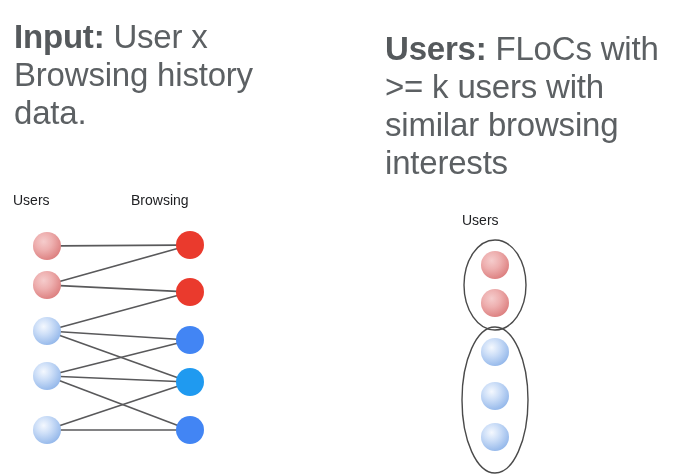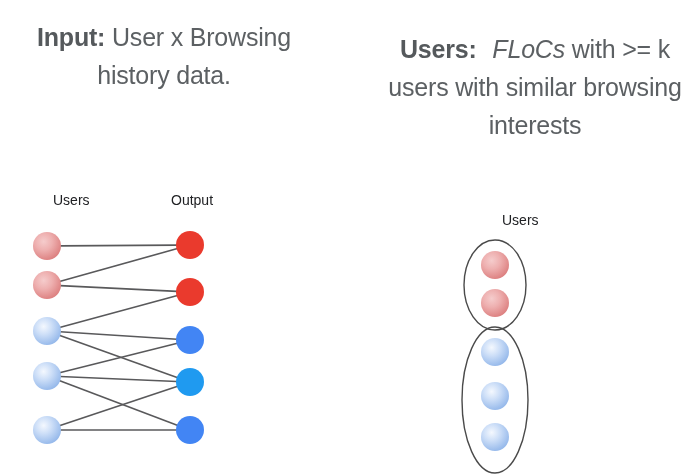--- a/index.html
+++ b/index.html
@@ -12,53 +12,49 @@
     height: 475px;
     position: relative;
     overflow: hidden;
     font-family: "Liberation Sans", sans-serif;
     -webkit-font-smoothing: antialiased;
   }
 
   .caption {
     position: absolute;
     color: #5c6063;
-    font-size: 25px;
+    font-size: 33px;
     line-height: 38px;
     font-weight: 400;
     letter-spacing: -0.2px;
-    text-align: center;
   }
   .caption .lead {
     font-weight: 700;
     color: #55595c;
   }
   .caption .ital {
-    font-style: italic;
-    margin-left: 9px;
   }
 
   #input-caption {
     left: 14px;
     top: 18px;
     width: 300px;
   }
   #output-caption {
     left: 385px;
     top: 30px;
     width: 300px;
   }
 
   .axis-label {
     position: absolute;
     color: #202124;
     font-size: 14px;
     font-family: "Liberation Sans", sans-serif;
     white-space: nowrap;
-    margin-left: 40px;
   }
   #users-label-left { left: 13px;  top: 192px; }
   #domains-label    { left: 131px; top: 192px; }
   #users-label-right{ left: 462px; top: 212px; }
 
   #bipartite-graph, #cluster-graph {
     position: absolute;
     top: 0;
     left: 0;
   }
@@ -71,21 +67,21 @@
 
 <div class="caption" id="input-caption">
   <span class="lead">Input:</span><span> User x Browsing history data.</span>
 </div>
 
 <div class="caption" id="output-caption">
   <span class="lead">Users:</span><span class="ital"> FLoCs</span><span> with &gt;= k users with similar browsing interests</span>
 </div>
 
 <div class="axis-label" id="users-label-left">Users</div>
-<div class="axis-label" id="domains-label">Output</div>
+<div class="axis-label" id="domains-label">Browsing</div>
 <div class="axis-label" id="users-label-right">Users</div>
 
 <svg id="bipartite-graph" viewBox="0 0 694 475" width="694" height="475" xmlns="http://www.w3.org/2000/svg">
   <defs>
     <radialGradient id="gradPink" cx="38%" cy="34%" r="68%">
       <stop offset="0%" stop-color="#f5cccc"></stop>
       <stop offset="45%" stop-color="#eeb0b0"></stop>
       <stop offset="100%" stop-color="#dd8181"></stop>
     </radialGradient>
     <radialGradient id="gradBlue" cx="38%" cy="34%" r="70%">

